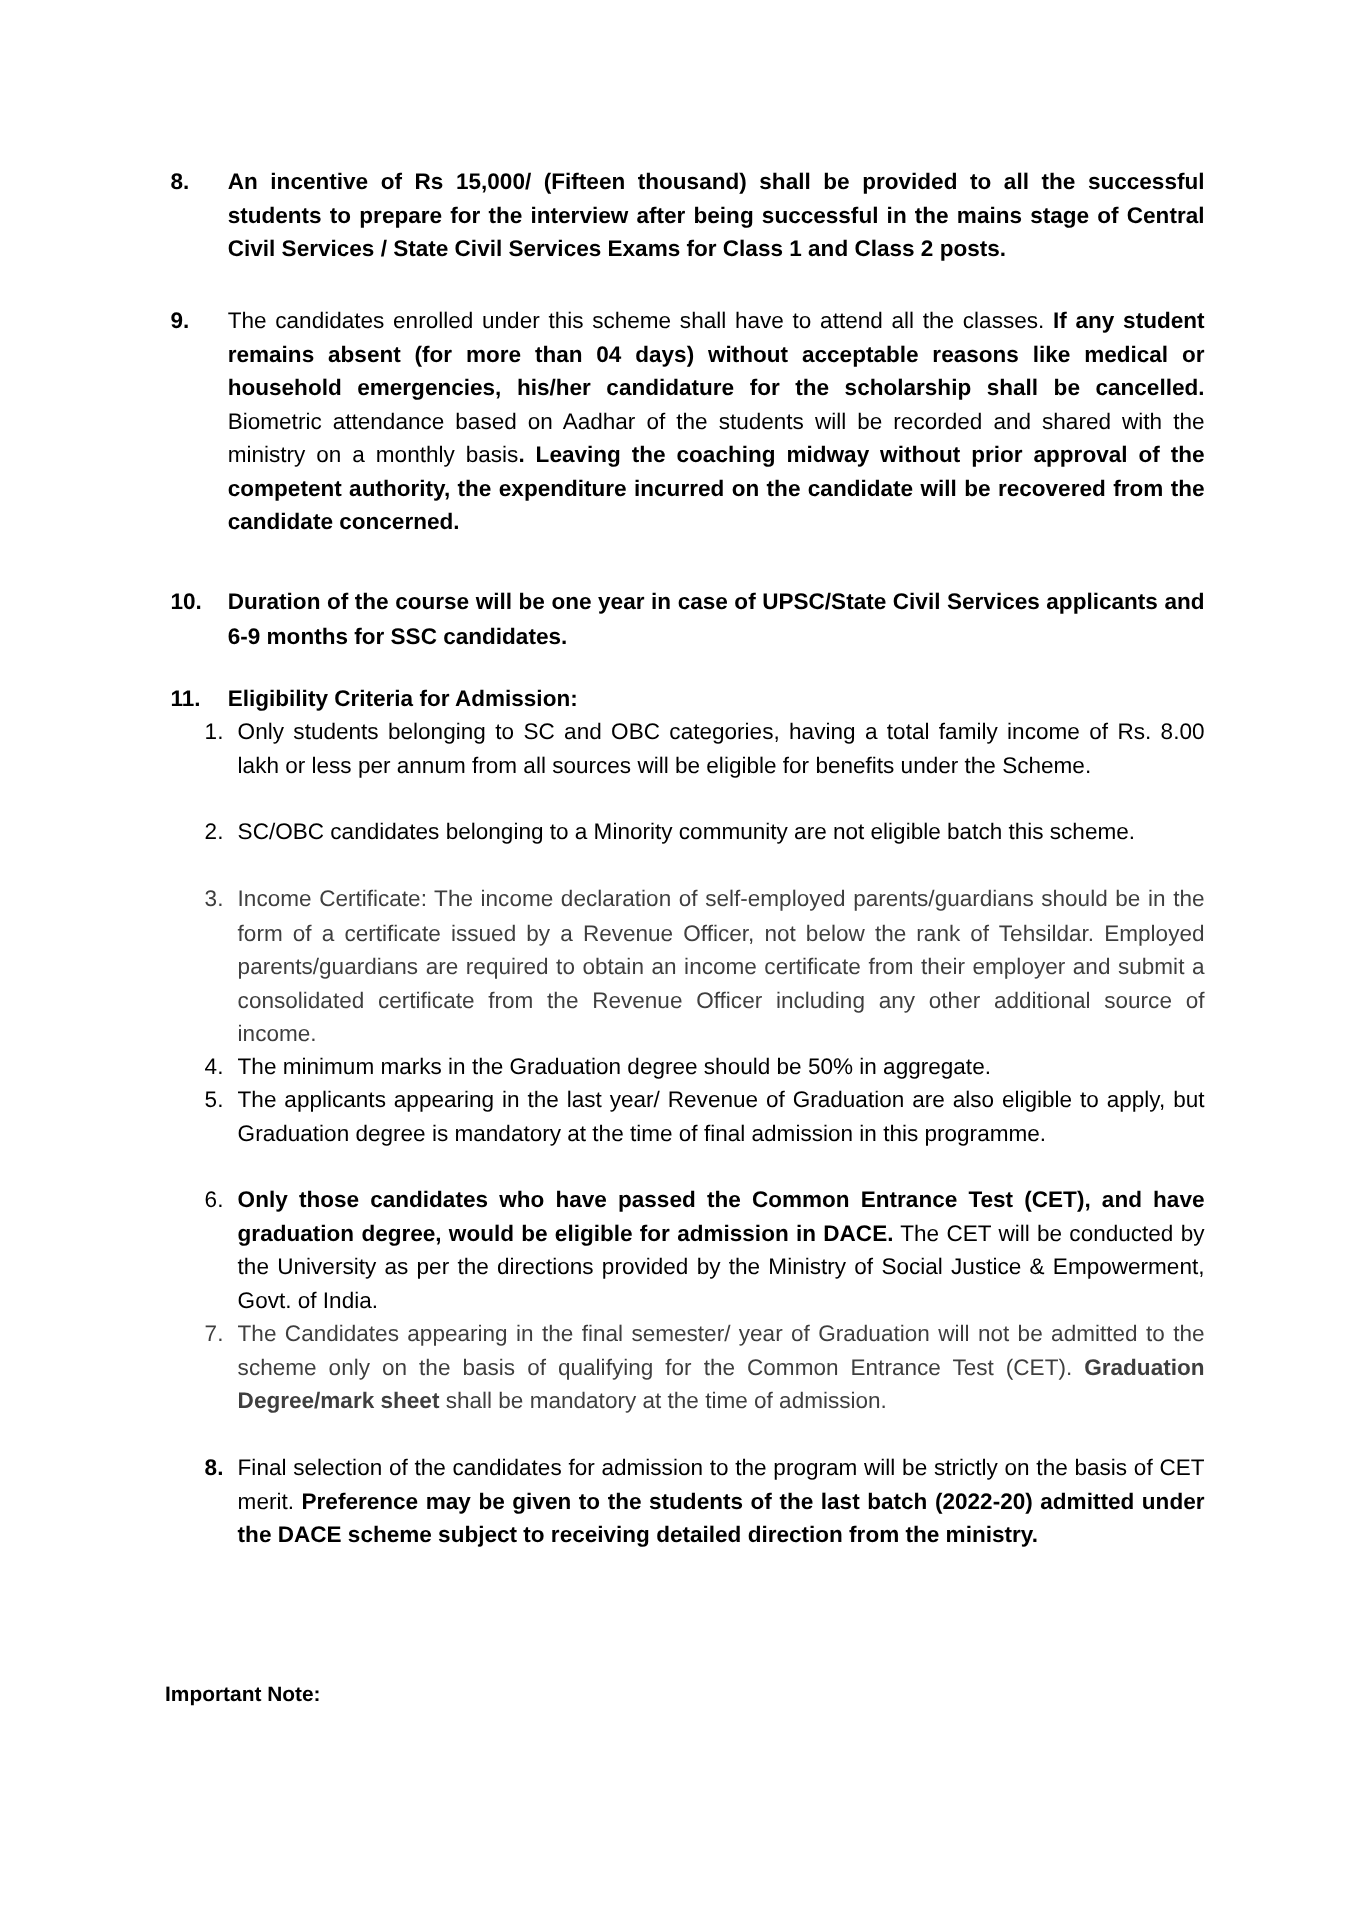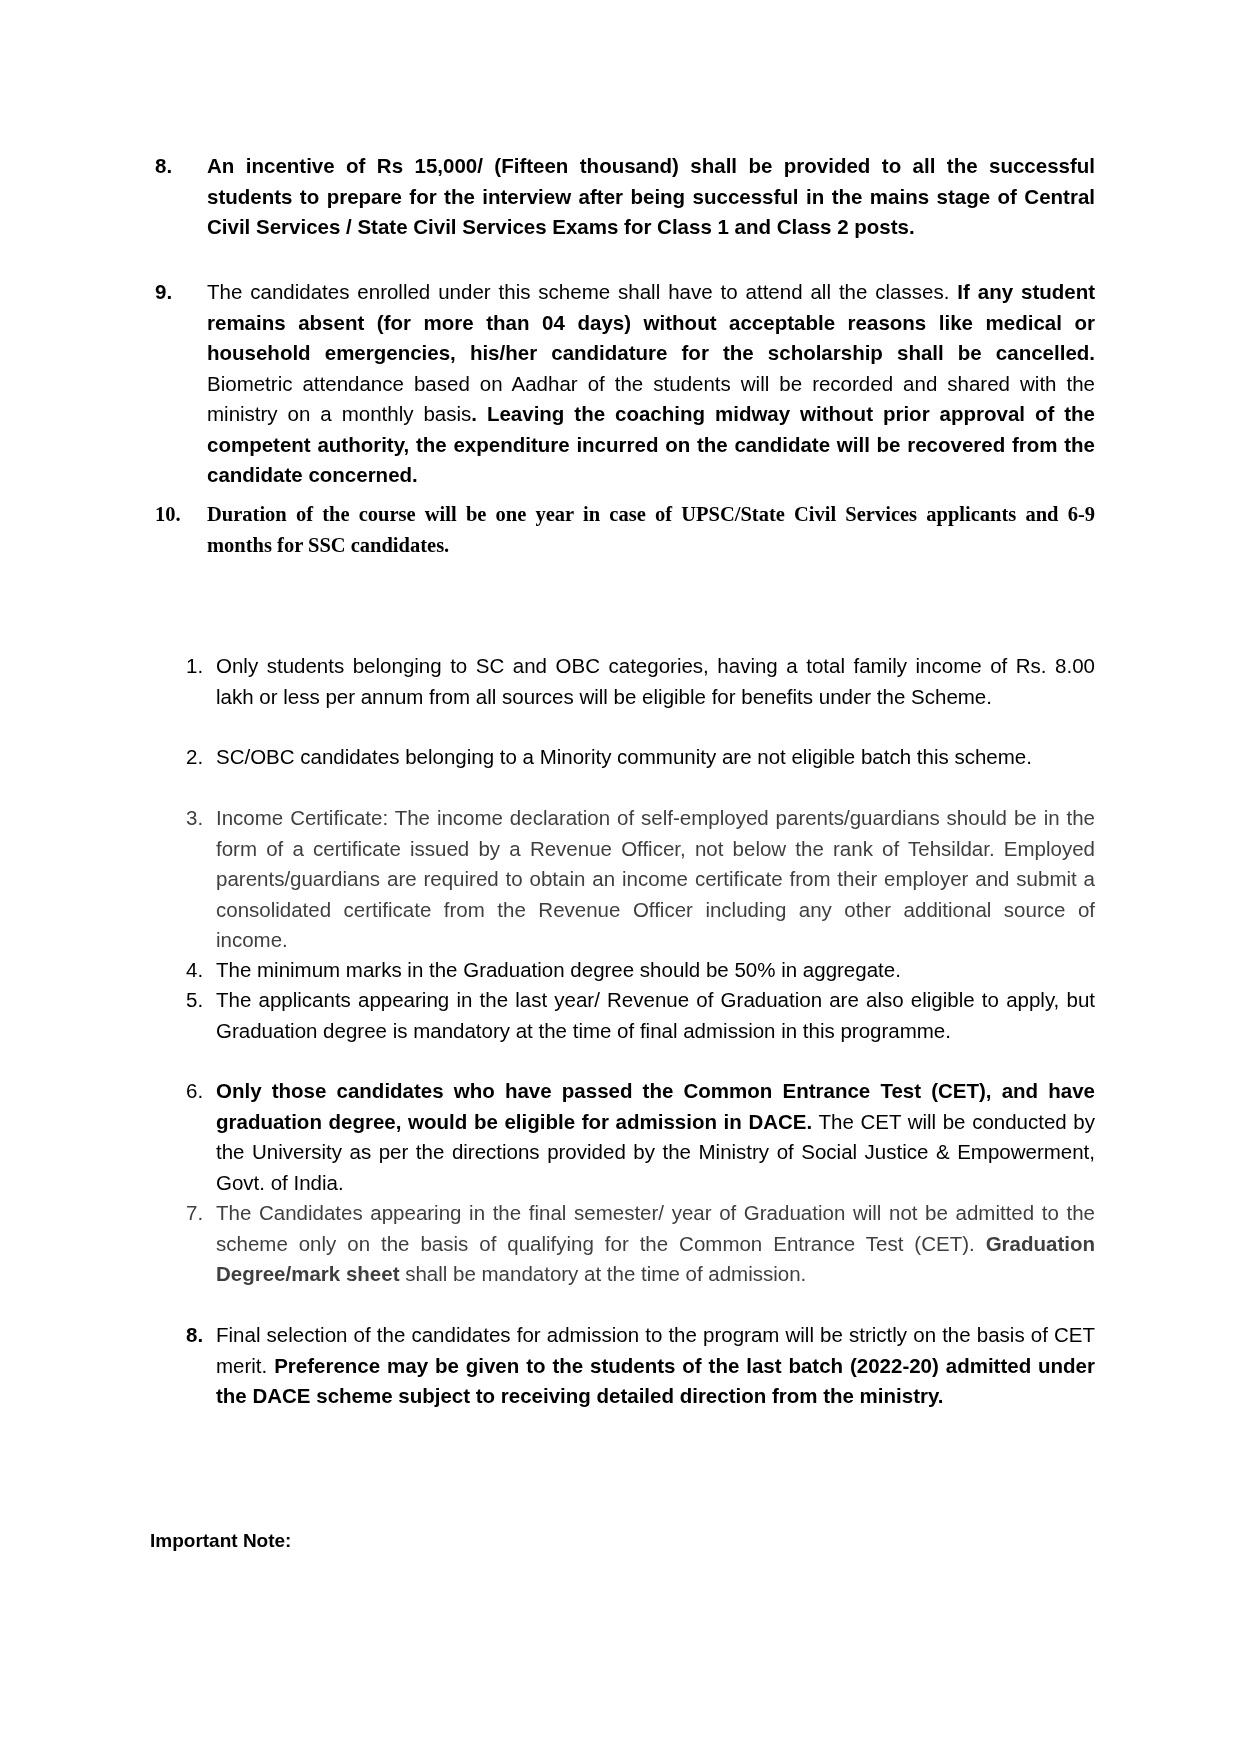--- a/index.html
+++ b/index.html
@@ -78,27 +78,33 @@
     <span class="body">
       <span class="bold">An incentive of Rs 15,000/ (Fifteen thousand) shall be provided to all the successful students to prepare for the interview after being successful in the mains stage of Central Civil Services / State Civil Services Exams for Class 1 and Class 2 posts.</span>
     </span>
   </div>
 
   <div class="item" style="top:277px;">
     <span class="num">9.</span>
     <span class="body"><span>The candidates enrolled under this scheme shall have to attend all the classes. </span><span class="bold">If any student remains absent (for more than 04 days) without acceptable reasons like medical or household emergencies, his/her candidature for the scholarship shall be cancelled.</span><span> Biometric attendance based on Aadhar of the students will be recorded and shared with the ministry on a monthly basis</span><span class="bold">. Leaving the coaching midway without prior approval of the competent authority, the expenditure incurred on the candidate will be recovered from the candidate concerned.</span></span>
   </div>
 
-  <div class="item" style="top:499px;font-family:Liberation Serif, serif;">
+  <div class="item" style="top:533px;">
     <span class="num">10.</span>
     <span class="body">
       <span class="bold">Duration of the course will be one year in case of UPSC/State Civil Services applicants and 6-9 months for SSC candidates.</span>
     </span>
   </div>
 
+  <div class="item" style="top:621px;">
+    <span class="num">11.</span>
+    <span class="body">
+      <span class="bold">Eligibility Criteria for Admission:</span>
+    </span>
+  </div>
 
   <div class="sub" style="top:651px;">
     <span class="num">1.</span>
     <span class="body"><span>Only students belonging to SC and OBC categories, having a total family income of Rs. 8.00 lakh or less per annum from all sources will be eligible for benefits under the Scheme.</span></span>
   </div>
 
   <div class="sub" style="top:742px;">
     <span class="num">2.</span>
     <span class="body"><span>SC/OBC candidates belonging to a Minority community are not eligible batch this scheme.</span></span>
   </div>

